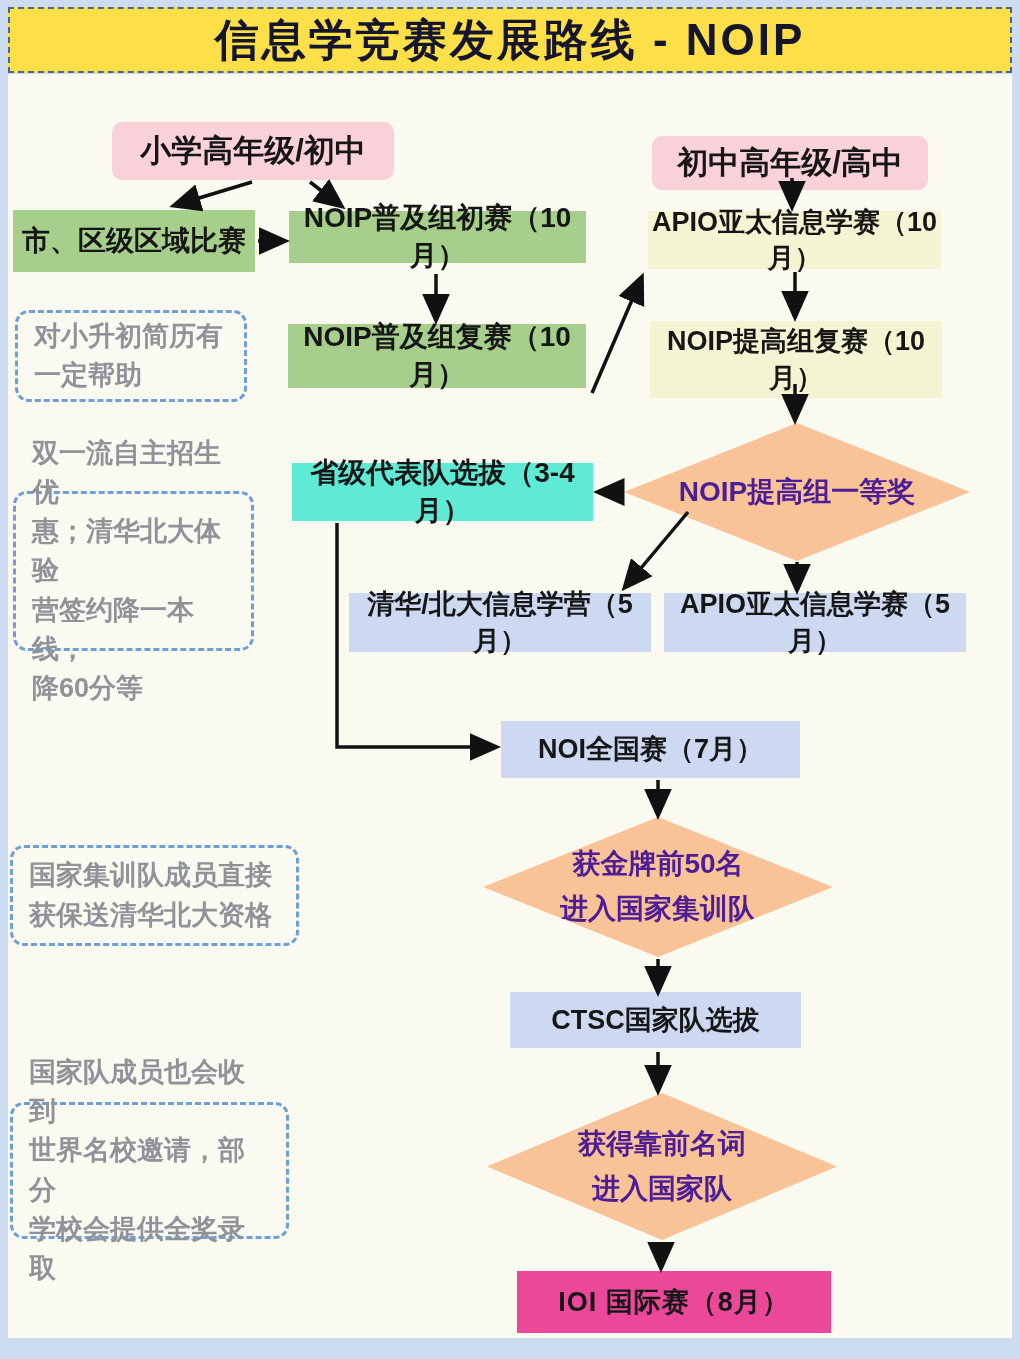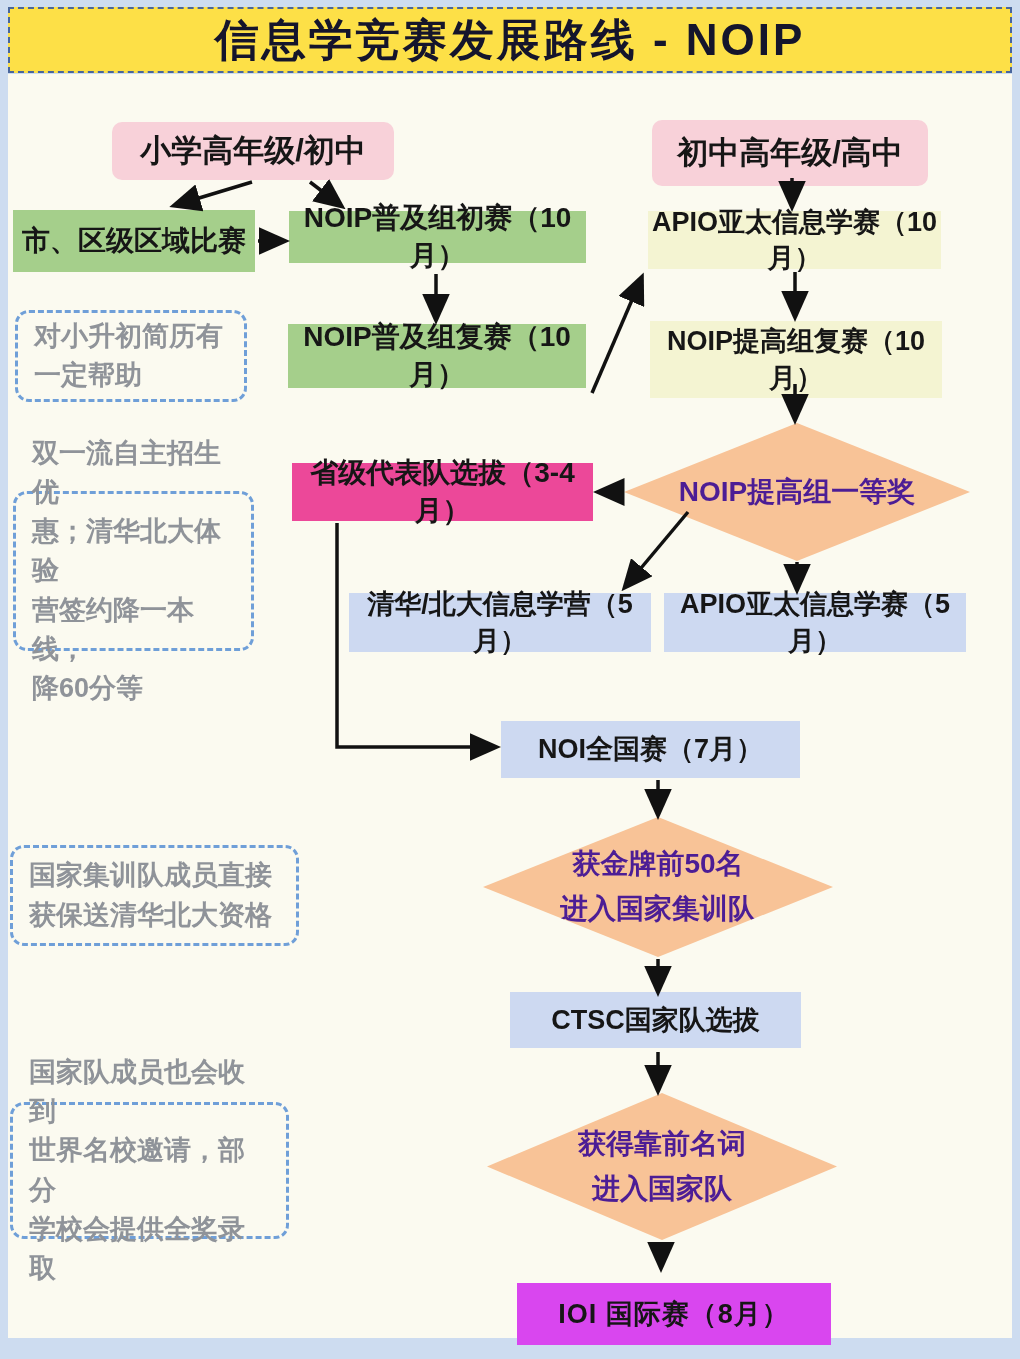--- a/index.html
+++ b/index.html
@@ -26,23 +26,23 @@
   .node{
     position:absolute;display:flex;align-items:center;justify-content:center;
     font-weight:bold;color:#161616;text-align:center;line-height:1.35;
     box-sizing:border-box;
   }
   .stage{
     background:#f8d1d9;border-radius:10px;font-size:31px;font-weight:900;
   }
   .green{background:#a5cf8b;font-size:28px;}
   .yellow{background:#f4f4d2;font-size:27px;}
-  .orange{background:#ec4899;font-size:28px;}
+  .orange{background:#5eead4;font-size:28px;}
   .blue{background:#cdd9f1;font-size:27px;}
-  .green-ioi{background:#d946ef;font-size:27px;letter-spacing:1px;margin-top:12px;}
+  .green-ioi{background:#ec4899;font-size:27px;letter-spacing:1px;}
   .diamond{
     position:absolute;background:#f8c397;
     clip-path:polygon(50% 0,100% 50%,50% 100%,0 50%);
     display:flex;align-items:center;justify-content:center;
     font-weight:bold;color:#4c1d95;text-align:center;font-size:28px;
     line-height:1.6;white-space:pre-line;
   }
   .note{
     position:absolute;border:3px dashed #6f9fd8;border-radius:14px;
     background:transparent;color:#8f9399;font-weight:bold;font-size:27px;
@@ -56,21 +56,21 @@
 
 <div class="canvas">
 
   <div class="content-bg"></div>
 
   <div class="title-bar">
     <span class="t">信息学竞赛发展路线 - NOIP</span>
   </div>
 
   <div class="node stage" style="left:112px;top:122px;width:282px;height:58px;">小学高年级/初中</div>
-  <div class="node stage" style="left:652px;top:120px;width:276px;height:66px;">初中高年级/高中</div>
+  <div class="node stage" style="left:652px;top:136px;width:276px;height:54px;">初中高年级/高中</div>
 
   <div class="node green" style="left:13px;top:210px;width:242px;height:62px;">市、区级区域比赛</div>
   <div class="node green" style="left:289px;top:211px;width:297px;height:52px;">NOIP普及组初赛（10月）</div>
   <div class="node yellow" style="left:648px;top:211px;width:293px;height:58px;">APIO亚太信息学赛（10月）</div>
 
   <div class="node green" style="left:288px;top:324px;width:298px;height:64px;">NOIP普及组复赛（10月）</div>
   <div class="node yellow" style="left:650px;top:321px;width:292px;height:77px;">NOIP提高组复赛（10月）</div>
 
   <div class="note" style="left:15px;top:310px;width:232px;height:92px;">对小升初简历有
 一定帮助</div>

